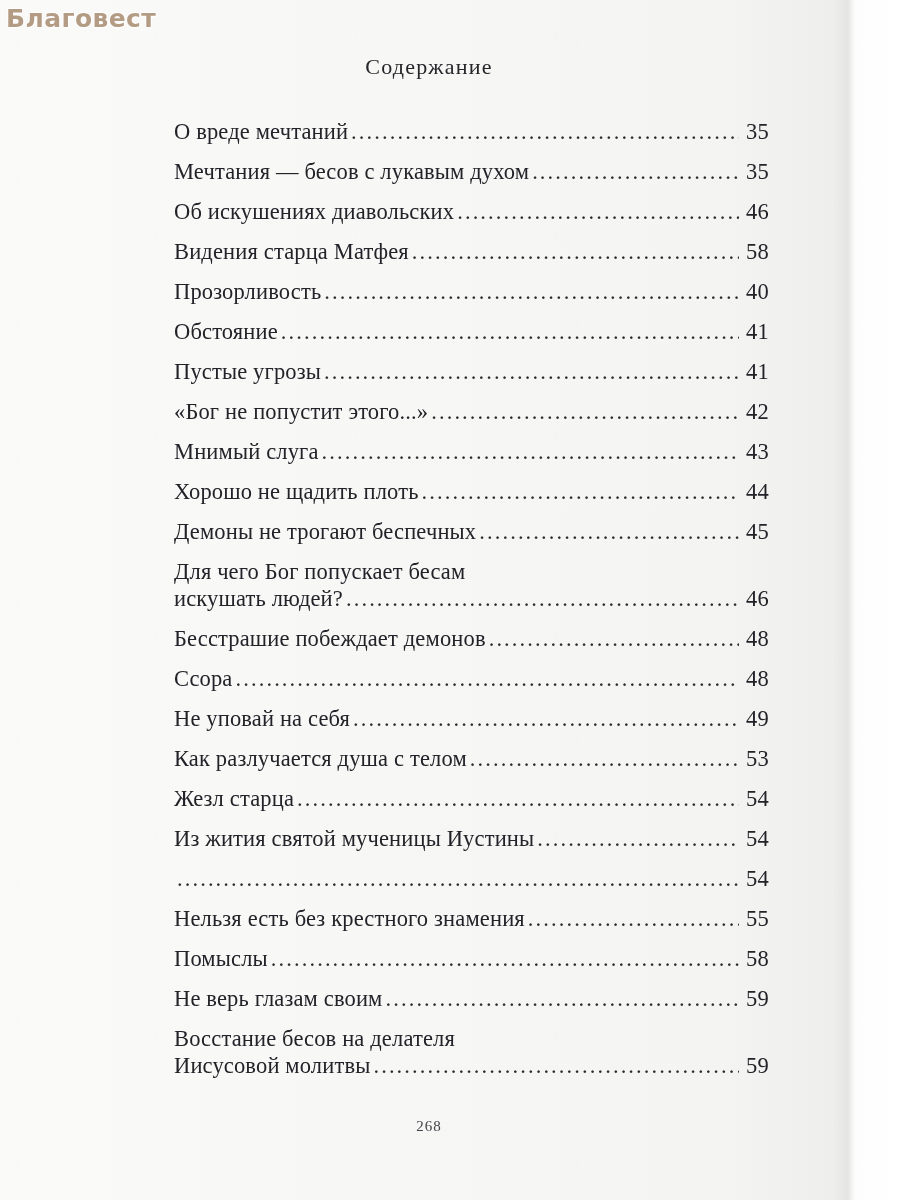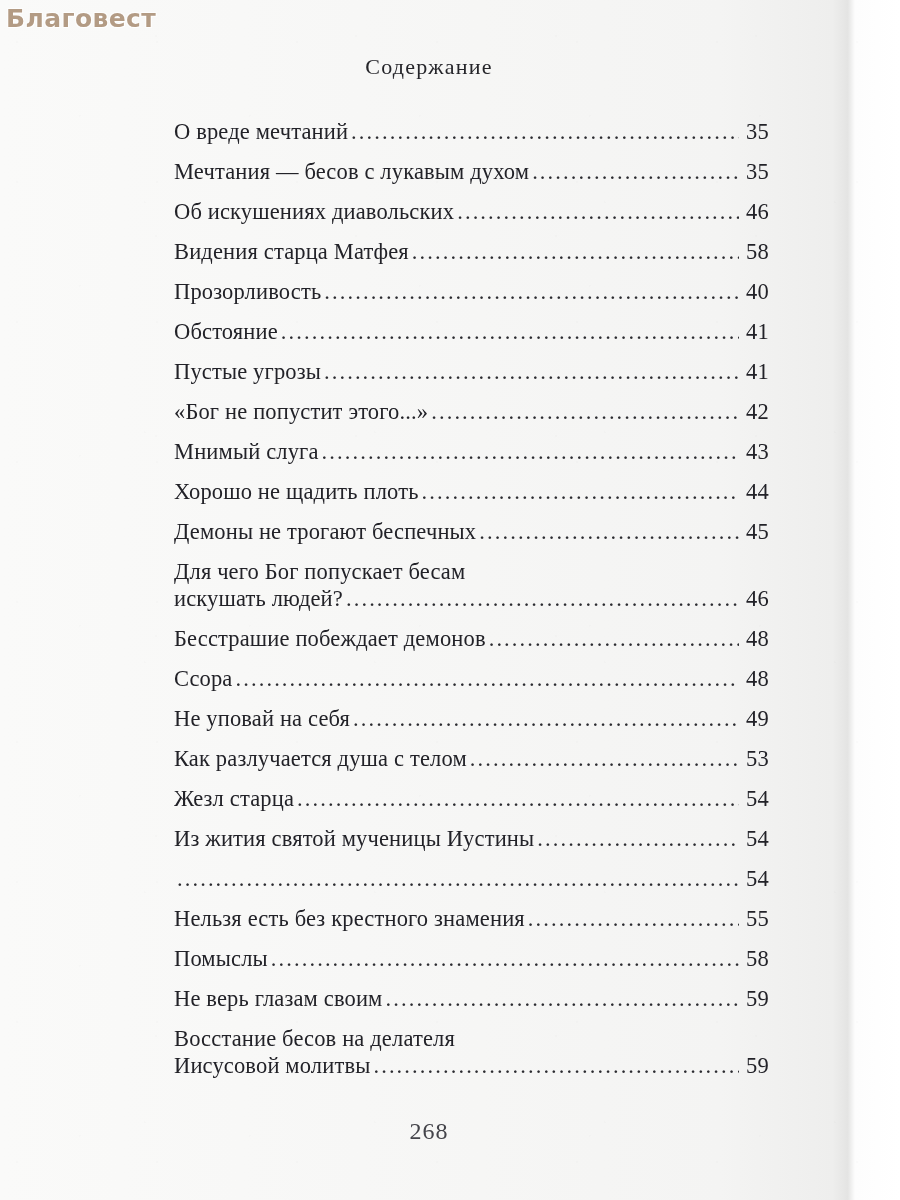--- a/index.html
+++ b/index.html
@@ -121,21 +121,21 @@
     font-variant-numeric: lining-nums;
   }
 
   
   #folio {
     position: absolute;
     left: 0;
     top: 1118px;
     width: 858px;
     text-align: center;
-    font-size: 24px;
+    font-size: 15px;
     color: #44444a;
     letter-spacing: 1px;
   }
 </style>
 </head>
 <body>
 
 <div id="page">
 
   <div id="watermark">Благовест</div>

